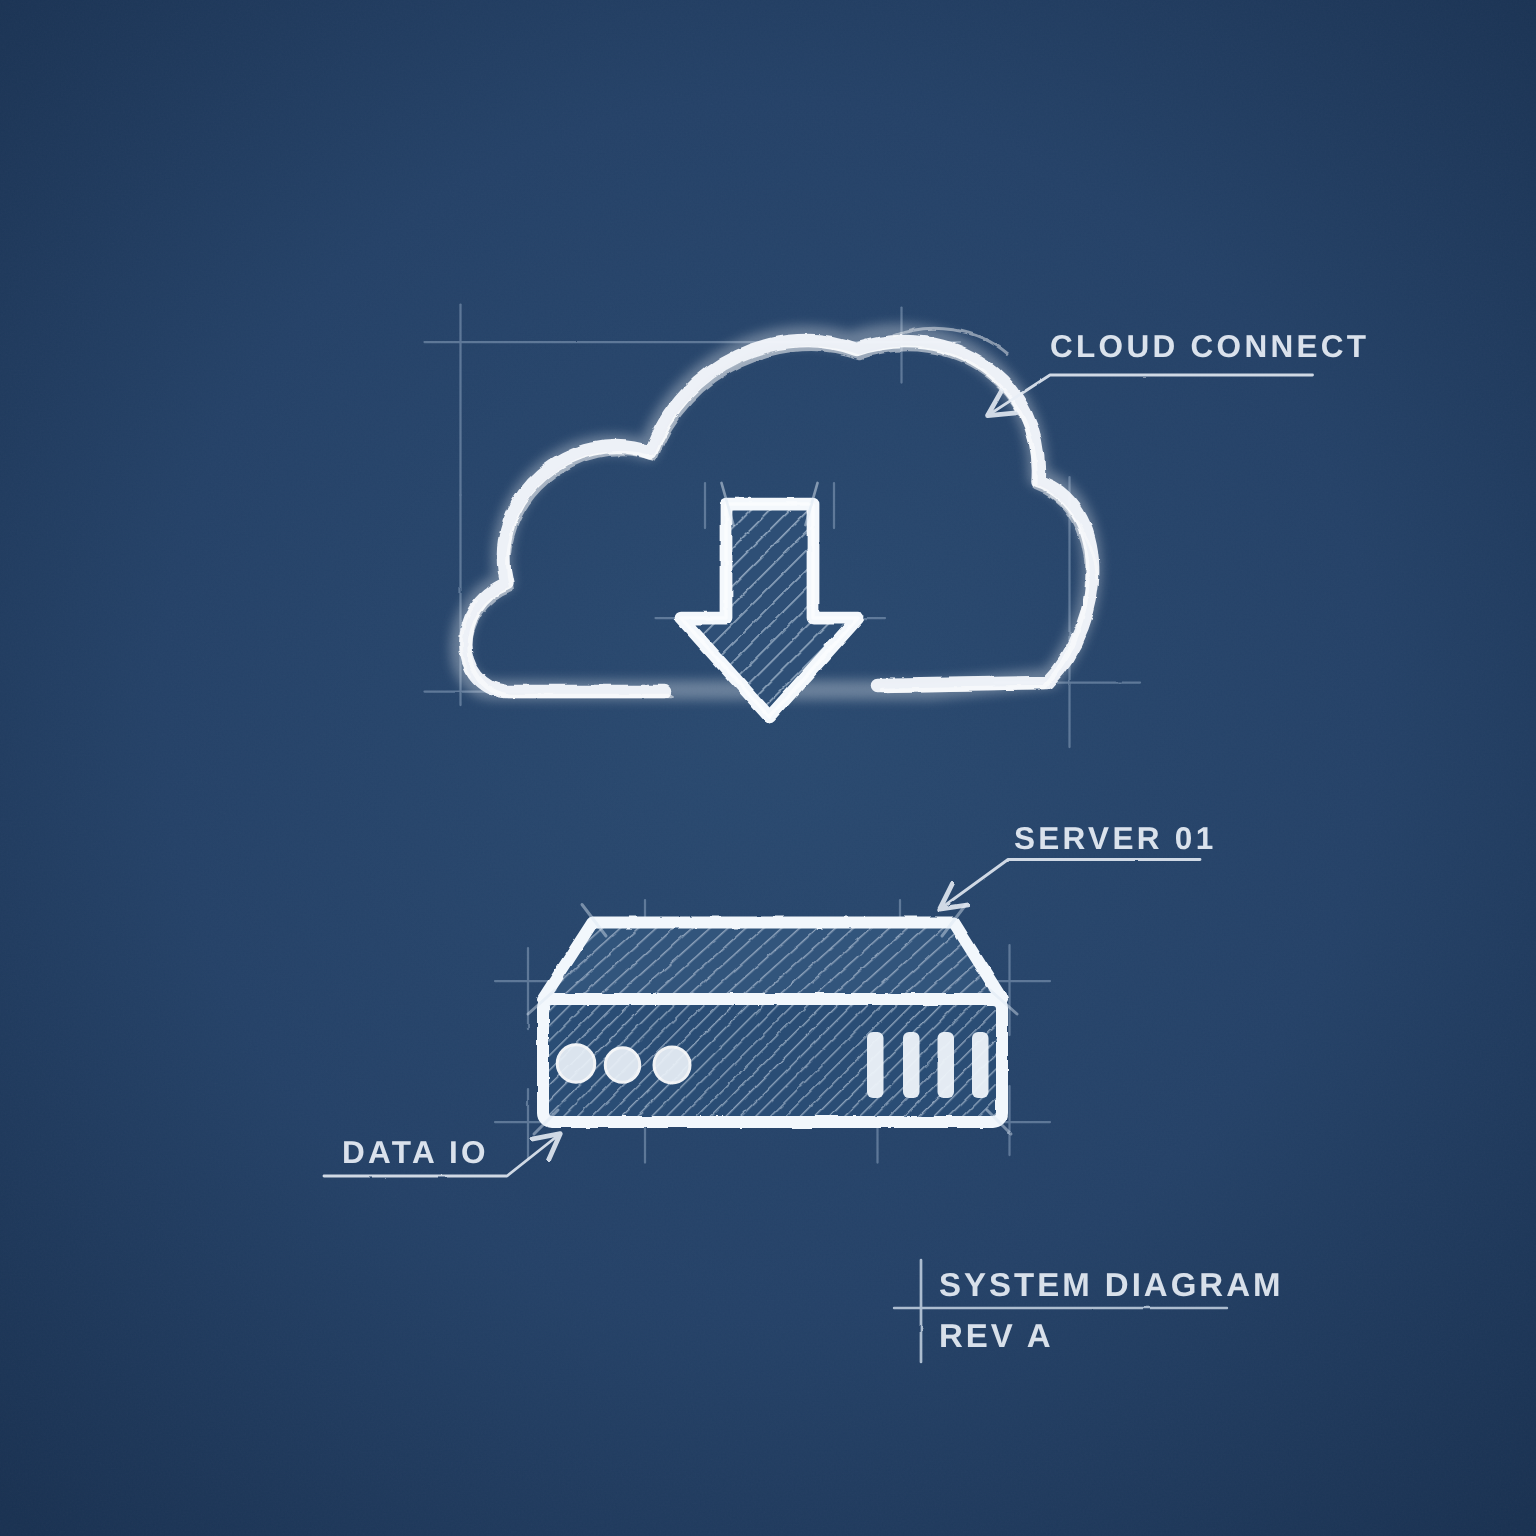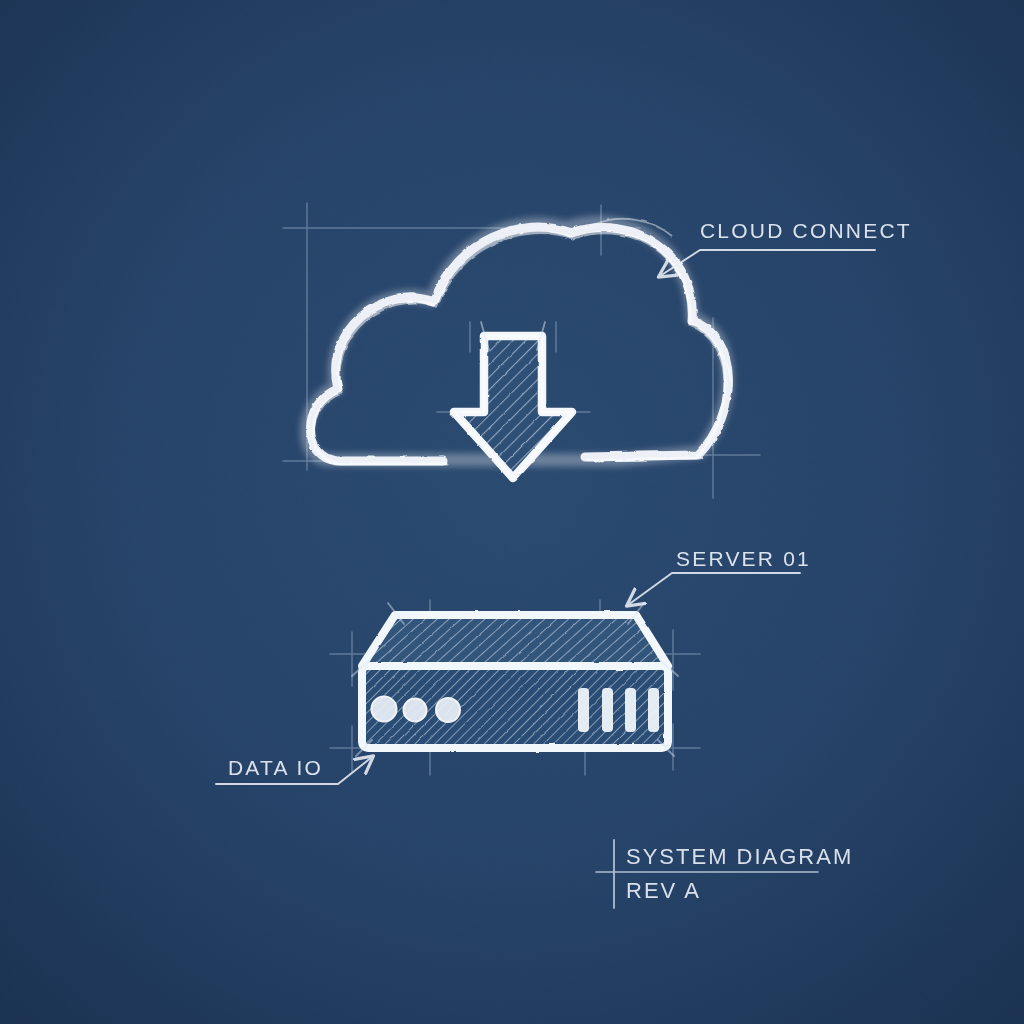--- a/index.html
+++ b/index.html
@@ -12,20 +12,21 @@
     width: 1024px;
     height: 1024px;
     overflow: hidden;
     font-family: "Liberation Sans", sans-serif;
   }
   #canvas {
     position: relative;
     width: 1024px;
     height: 1024px;
     background: #ef4444;
+    font-weight: bold;
   }
   #canvas svg {
     position: absolute;
     top: 0;
     left: 0;
     display: block;
   }
   .blueprint-label {
     fill: #e8eef6;
     font-family: "Liberation Sans", sans-serif;

